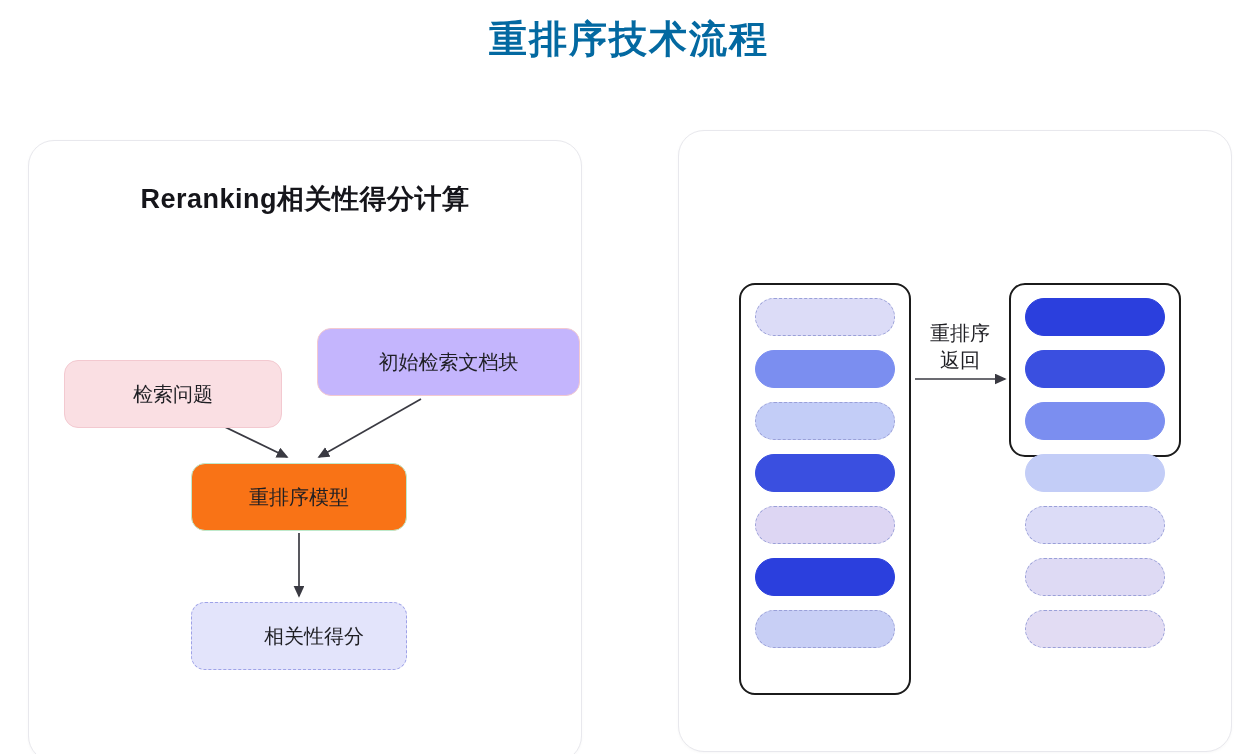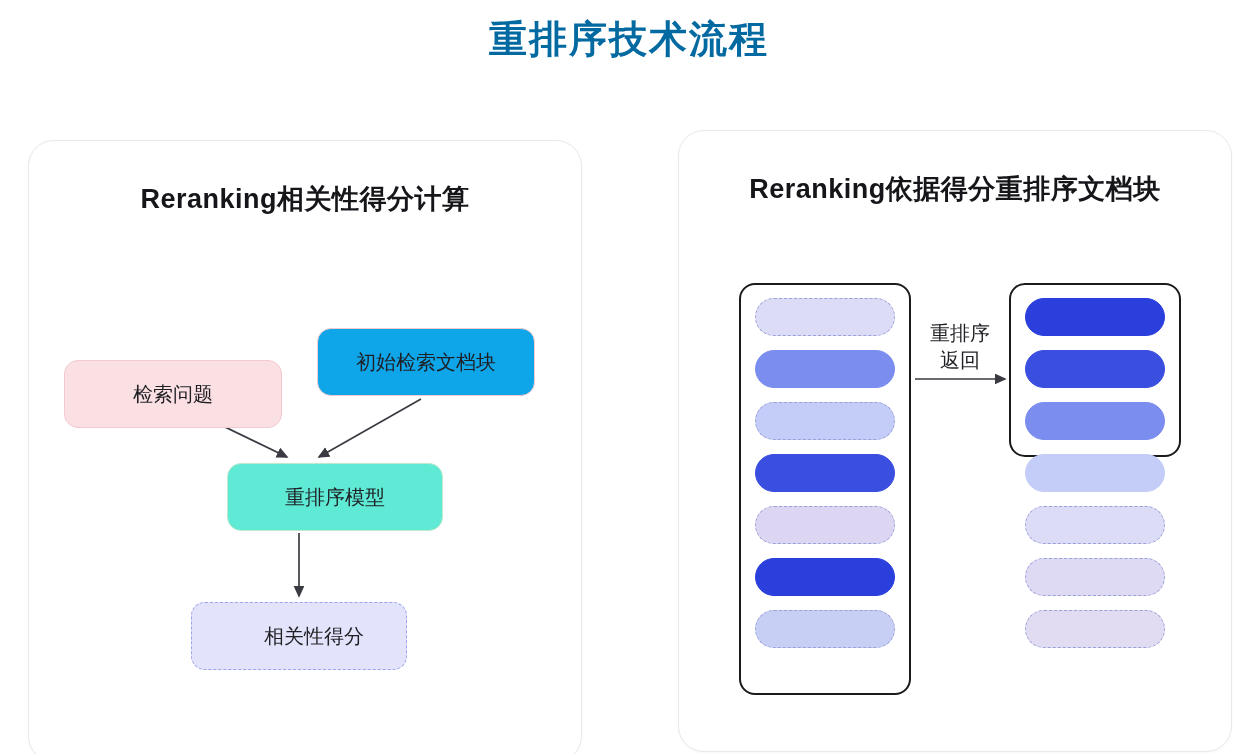--- a/index.html
+++ b/index.html
@@ -61,29 +61,28 @@
     border-radius: 14px;
     box-sizing: border-box;
   }
   #node-query {
     left: 35px; top: 187px; width: 218px; height: 68px;
     background: #fadfe3;
     border: 1.5px solid #f3c9d0;
     margin-top: 32px;
   }
   #node-initial {
-    left: 288px; top: 187px; width: 218px; height: 68px;
-    background: #0ea5e9;
+    left: 288px; top: 187px; width: 263px; height: 68px;
+    background: #c4b5fd;
     border: 1.5px solid #f3c9d0;
   }
   #node-model {
     left: 162px; top: 322px; width: 216px; height: 68px;
-    background: #5eead4;
+    background: #f97316;
     border: 1.5px solid #bfe9cb;
-    margin-left: 36px;
   }
   #node-score {
     left: 162px; top: 461px; width: 216px; height: 68px;
     background: #e3e4fb;
     border: 1.5px dashed #9ea2e8;
     padding-left: 30px;
   }
 
   .svg-layer {
     position: absolute;
@@ -143,21 +142,20 @@
     <path d="M270 392 L270 455" stroke="#3a3a42" stroke-width="1.7" fill="none" marker-end="url(#arrowhead)"></path>
   </svg>
 
   <div class="node" id="node-query">检索问题</div>
   <div class="node" id="node-initial">初始检索文档块</div>
   <div class="node" id="node-model">重排序模型</div>
   <div class="node" id="node-score">相关性得分</div>
 </div>
 
 <div class="panel" id="panel-right">
-  <div class="panel-title">Reranking依据得分重排序文档块</div>
 
   <div class="col-box" id="left-col-box"></div>
   <div class="col-box" id="right-col-box"></div>
 
   <div class="chunk" id="in-0" style="left: 76px; top: 167px; background: rgb(220, 220, 247); border: 1.6px dashed rgb(154, 160, 216);"></div>
   <div class="chunk" id="in-1" style="left: 76px; top: 219px; background: rgb(123, 142, 240); border: 1.6px solid rgb(123, 142, 240);"></div>
   <div class="chunk" id="in-2" style="left: 76px; top: 271px; background: rgb(195, 205, 247); border: 1.6px dashed rgb(154, 160, 216);"></div>
   <div class="chunk" id="in-3" style="left: 76px; top: 323px; background: rgb(58, 79, 224); border: 1.6px solid rgb(58, 79, 224);"></div>
   <div class="chunk" id="in-4" style="left: 76px; top: 375px; background: rgb(221, 214, 243); border: 1.6px dashed rgb(154, 160, 216);"></div>
   <div class="chunk" id="in-5" style="left: 76px; top: 427px; background: rgb(43, 63, 221); border: 1.6px solid rgb(43, 63, 221);"></div>

